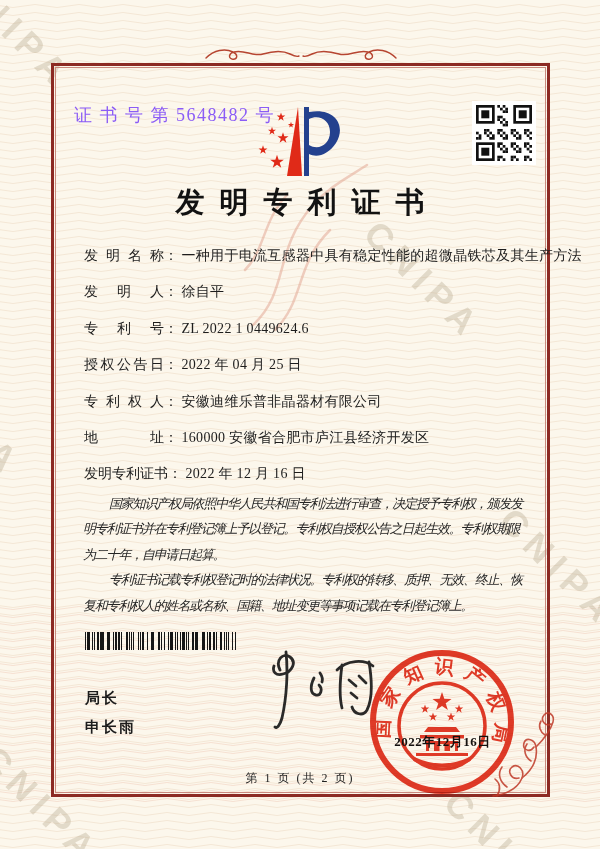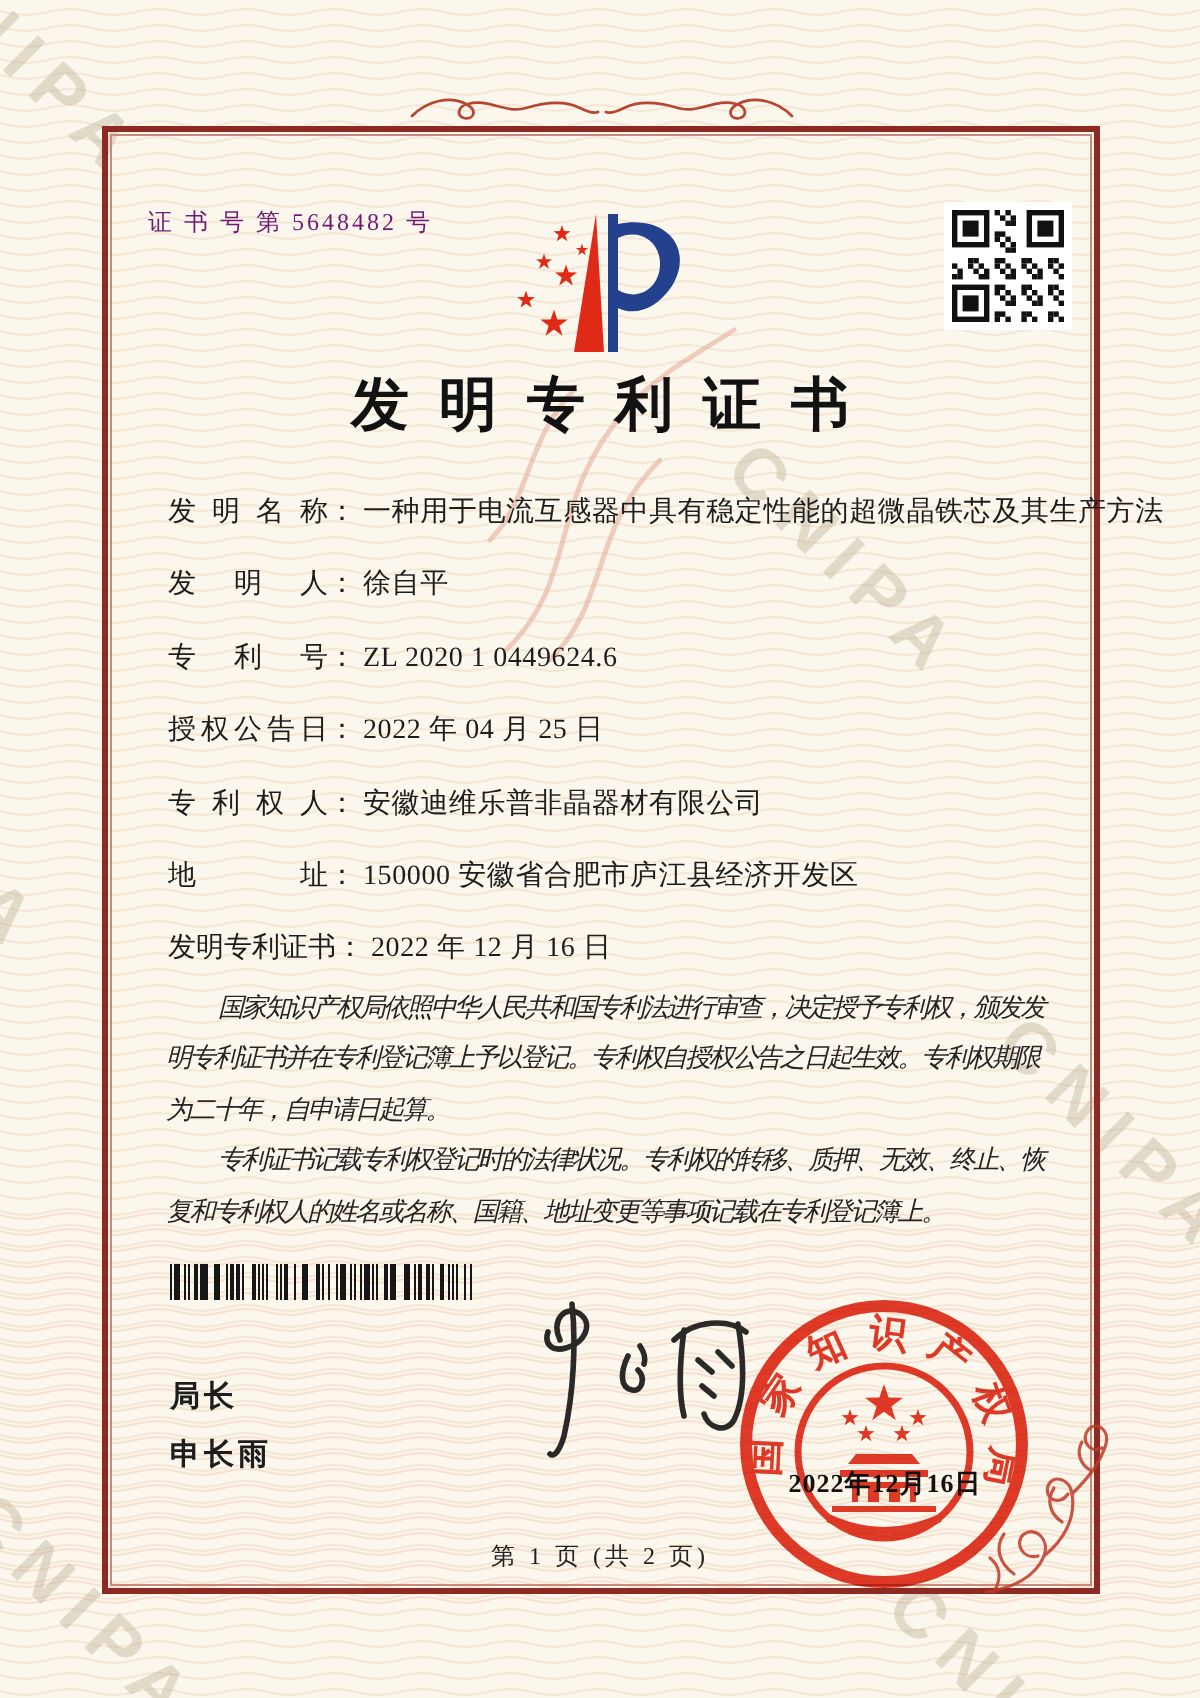--- a/index.html
+++ b/index.html
@@ -11,21 +11,21 @@
   .w2{fill:none;stroke:#f1cdbc;stroke-width:1;opacity:.55;}
   
   .wm{position:absolute;z-index:1;font-family:"Liberation Sans","DejaVu Sans",sans-serif;
       font-weight:700;font-size:36px;letter-spacing:8px;color:rgba(185,170,145,.38);
       transform:rotate(45deg);transform-origin:left top;white-space:nowrap;}
   
   .frame{position:absolute;left:51px;top:63px;width:499px;height:734px;z-index:2;
          border:3px solid #8c2a23;box-sizing:border-box;}
   .frame::after{content:"";position:absolute;inset:1px;border:1px solid #c9897d;}
   
-  .cert-no{position:absolute;left:74px;top:103px;z-index:3;font-size:12px;letter-spacing:1.5px;color:#701a75;}
+  .cert-no{position:absolute;left:74px;top:103px;z-index:3;font-size:18px;letter-spacing:1.5px;color:#8b5cf6;}
   .logo{position:absolute;left:246px;top:101px;z-index:3;}
   .qr{position:absolute;left:472px;top:101px;z-index:3;background:#fff;}
   .title{position:absolute;left:0;top:183px;width:600px;z-index:3;text-align:center;
          font-size:29px;font-weight:600;letter-spacing:15px;text-indent:15px;color:#121212;}
   
   .fields{position:absolute;left:84px;top:247px;width:445px;z-index:3;font-size:14px;}
   .frow{height:36.4px;white-space:nowrap;}
   .flabel{display:inline-block;width:80px;text-align:justify;text-align-last:justify;
           vertical-align:top;font-weight:500;}
   .fcolon{font-weight:500;}
@@ -226,33 +226,33 @@
     <div class="frow">
       <span class="flabel">发明名称</span><span class="fcolon">：</span>
       <span class="fvalue">一种用于电流互感器中具有稳定性能的超微晶铁芯及其生产方法</span>
     </div>
     <div class="frow">
       <span class="flabel">发明人</span><span class="fcolon">：</span>
       <span class="fvalue">徐自平</span>
     </div>
     <div class="frow">
       <span class="flabel">专利号</span><span class="fcolon">：</span>
-      <span class="fvalue">ZL 2020 1 0449624.6</span>
+      <span class="fvalue">ZL 2022 1 0449624.6</span>
     </div>
     <div class="frow">
       <span class="flabel">授权公告日</span><span class="fcolon">：</span>
       <span class="fvalue">2022 年 04 月 25 日</span>
     </div>
     <div class="frow">
       <span class="flabel">专利权人</span><span class="fcolon">：</span>
       <span class="fvalue">安徽迪维乐普非晶器材有限公司</span>
     </div>
     <div class="frow">
       <span class="flabel">地址</span><span class="fcolon">：</span>
-      <span class="fvalue">150000  安徽省合肥市庐江县经济开发区</span>
+      <span class="fvalue">160000  安徽省合肥市庐江县经济开发区</span>
     </div>
     <div class="frow grant-row">
       <div class="grant-left">
         <span class="flabel2">发明专利证书</span><span>：</span>
         <span class="fvalue">2022 年 12 月 16 日</span>
       </div>
     </div>
   </div>
 
   <div class="bodytext">

